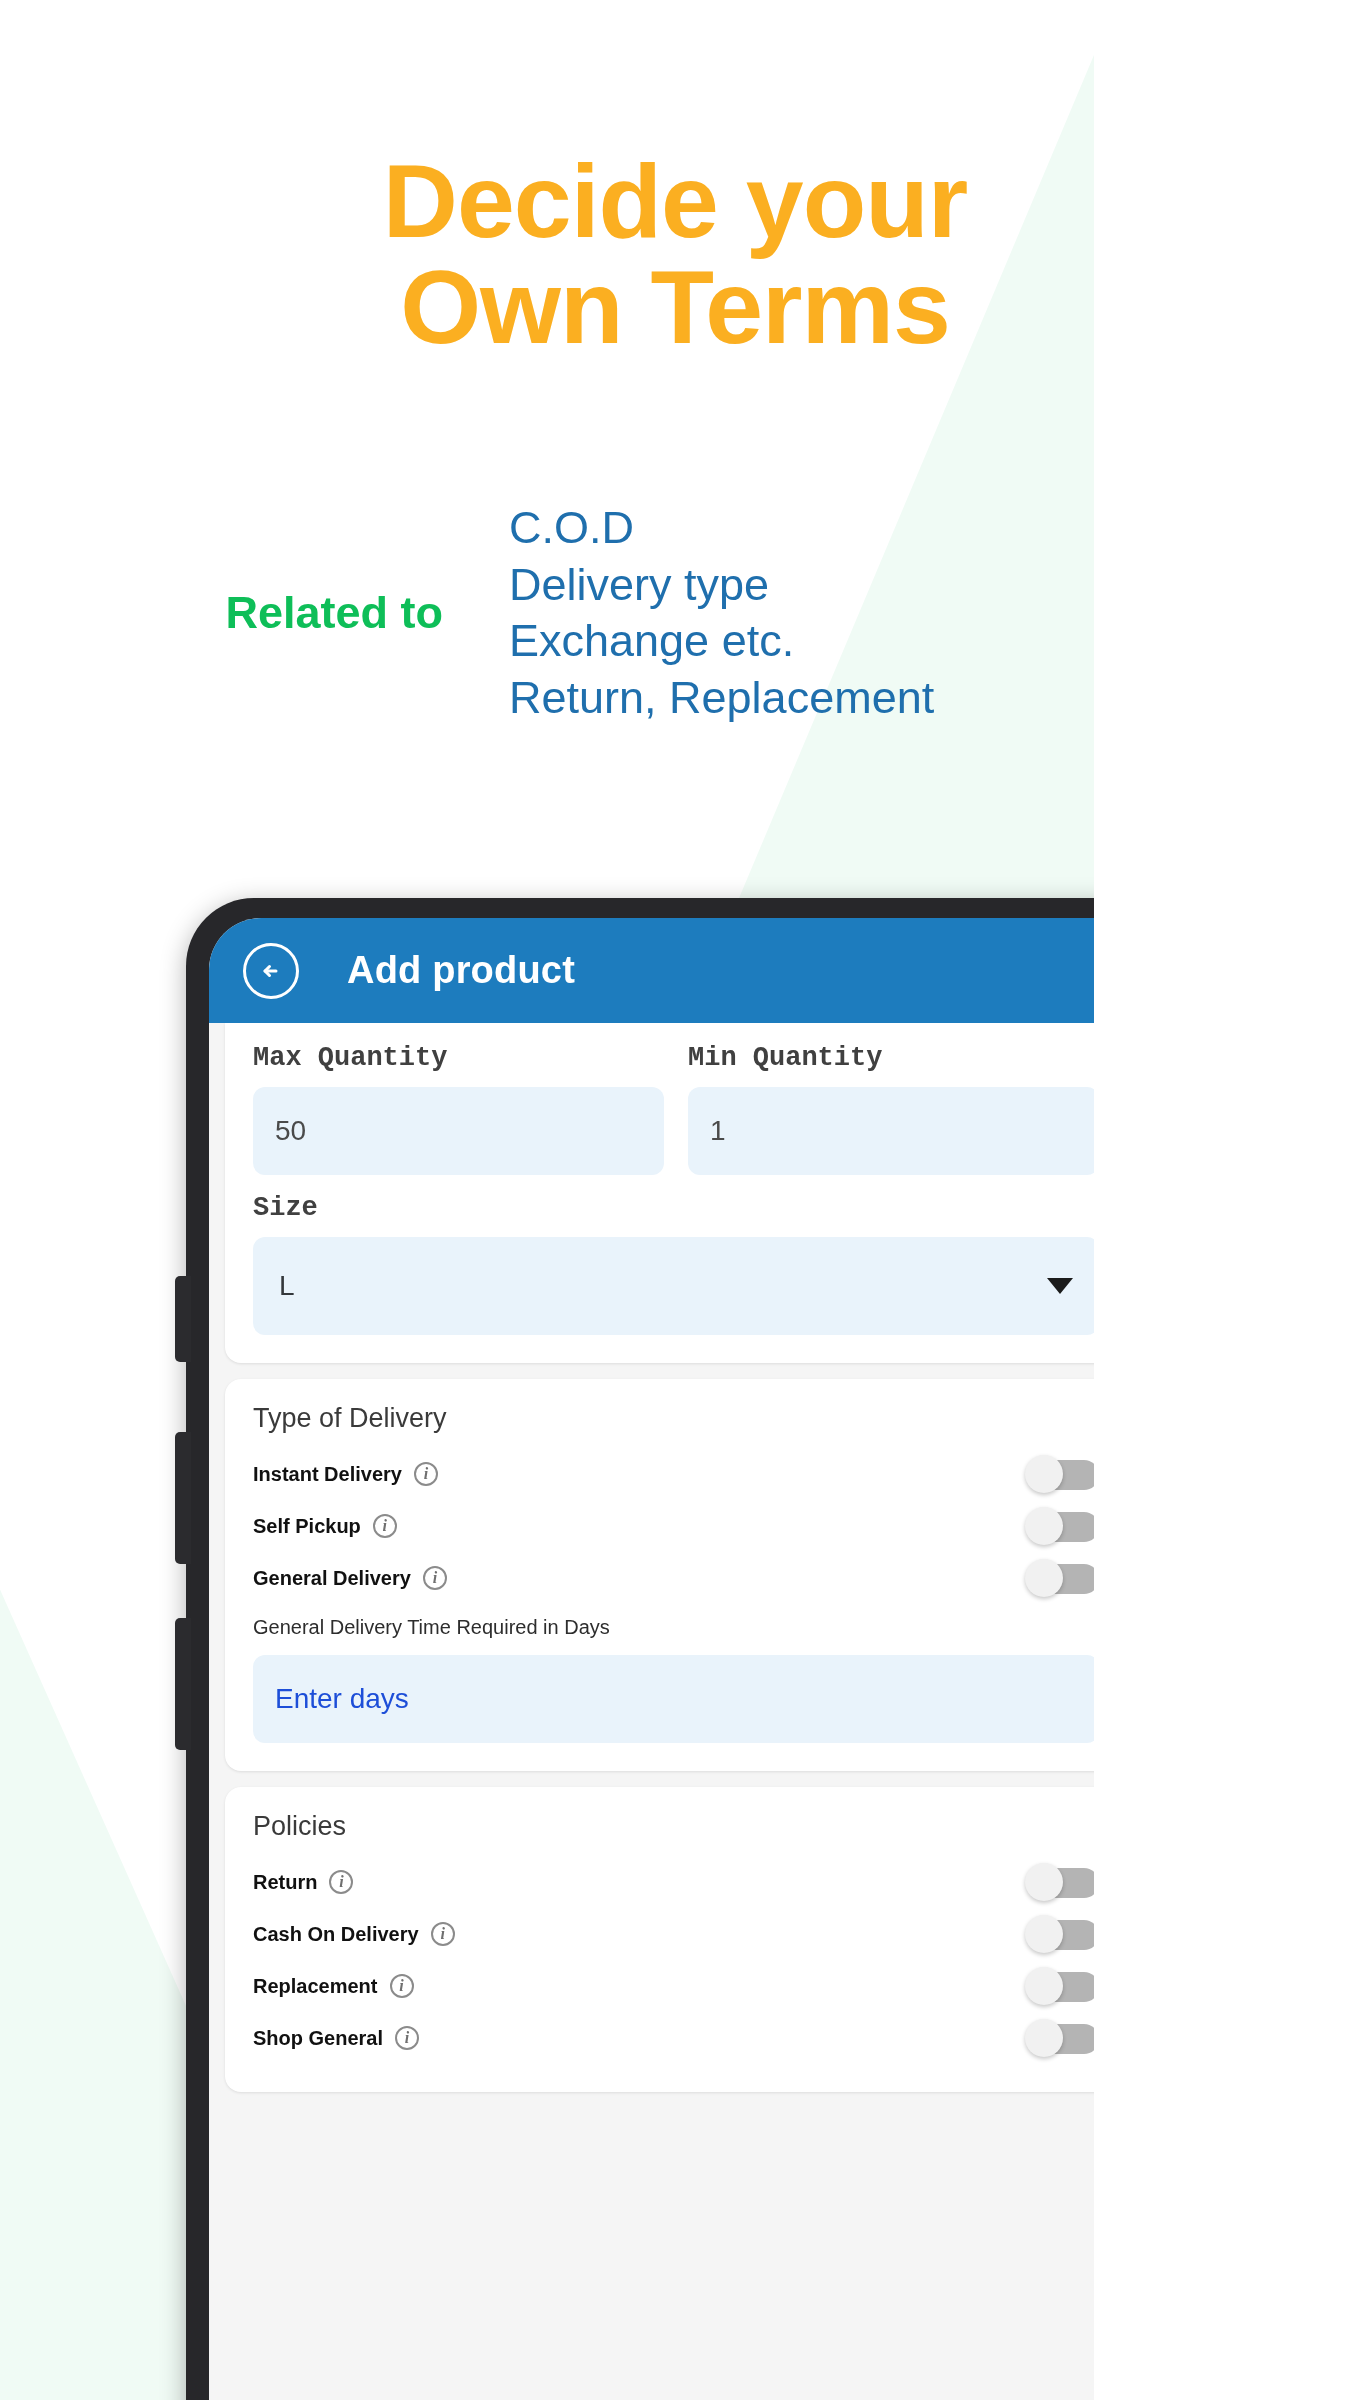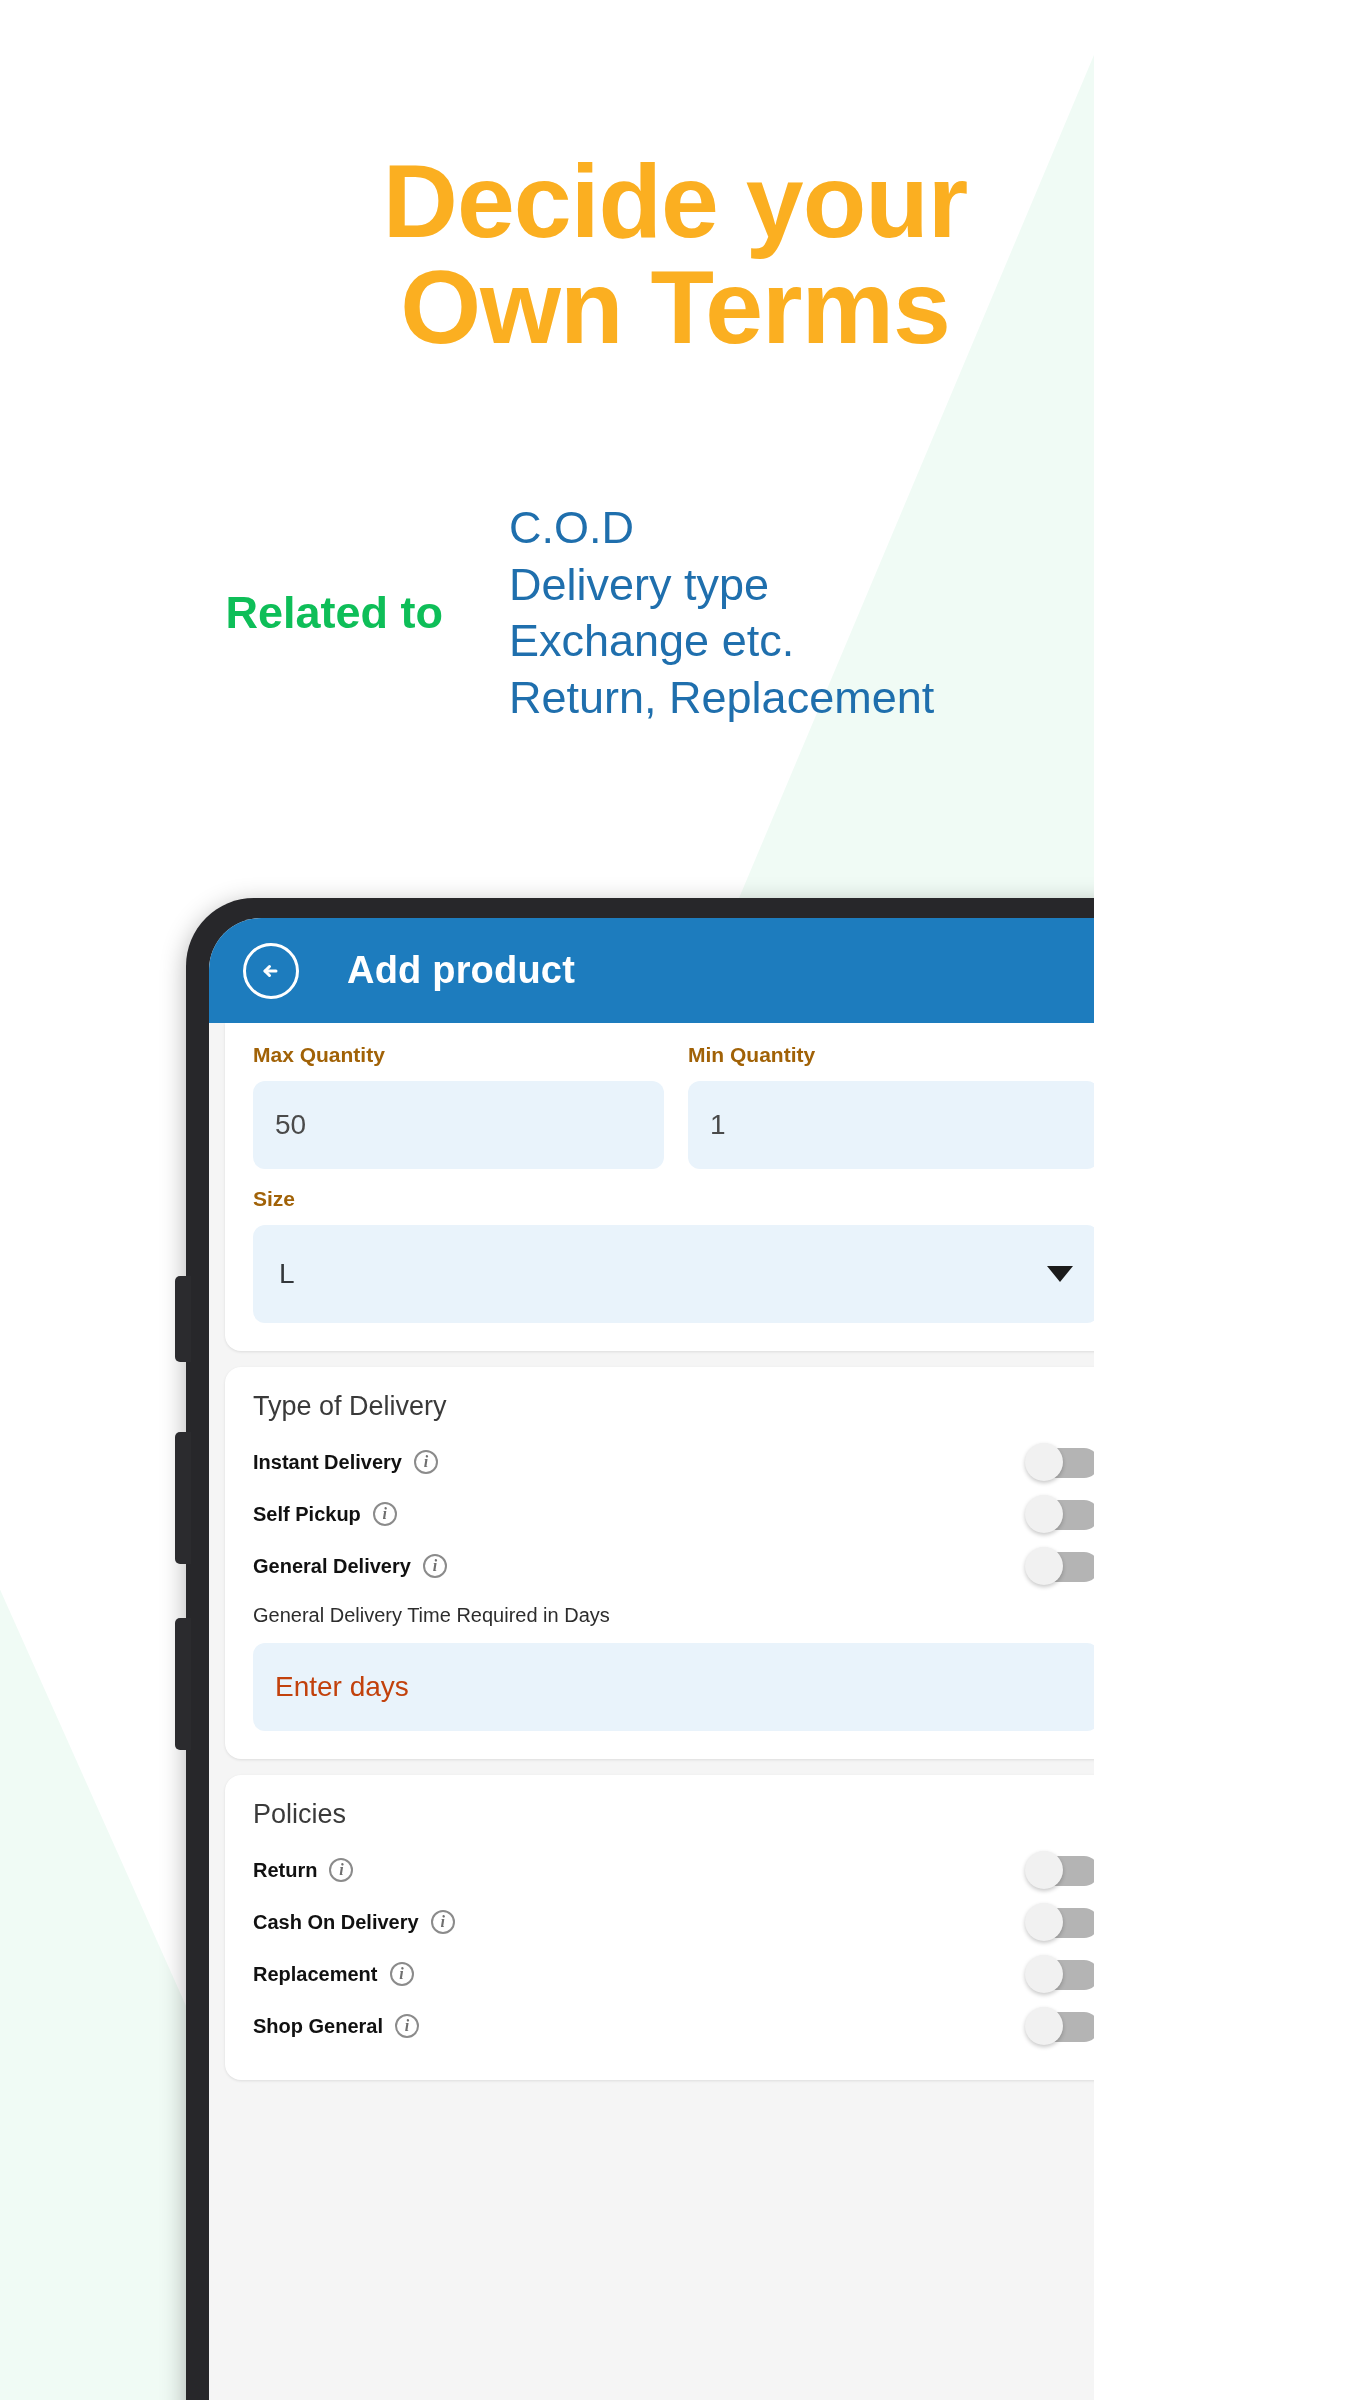--- a/index.html
+++ b/index.html
@@ -124,38 +124,39 @@
   .card {
     background:#ffffff;
     border-radius:16px;
     margin:0 6px 16px 6px;
     padding:24px 28px 28px 28px;
     box-shadow:0 1px 3px rgba(0,0,0,.10);
   }
   .card.first { border-radius:0 0 16px 16px; margin-top:0; padding-top:20px;}
 
   .field-label {
-    font-size:21px;
-    font-weight:700;
-    color:#a16207;
+    font-size:27px;
+    font-weight:700;
+    color:#404040;
     margin-bottom:14px;
+    font-family:Liberation Mono, monospace;
   }
   .row2 { display:flex; gap:24px; }
   .row2 > div { flex:1 1 0; min-width:0; }
 
   .input {
     background:#e9f3fb;
     border-radius:12px;
     height:88px;
     display:flex; align-items:center;
     padding:0 22px;
     font-size:28px;
     color:#4a4a4a;
   }
-  .input.ph { color:#c2410c; }
+  .input.ph { color:#1d4ed8; }
   .select {
     background:#e9f3fb;
     border-radius:12px;
     height:98px;
     display:flex; align-items:center; justify-content:space-between;
     padding:0 26px;
     font-size:28px;
     color:#33373b;
     margin-top:4px;
   }

